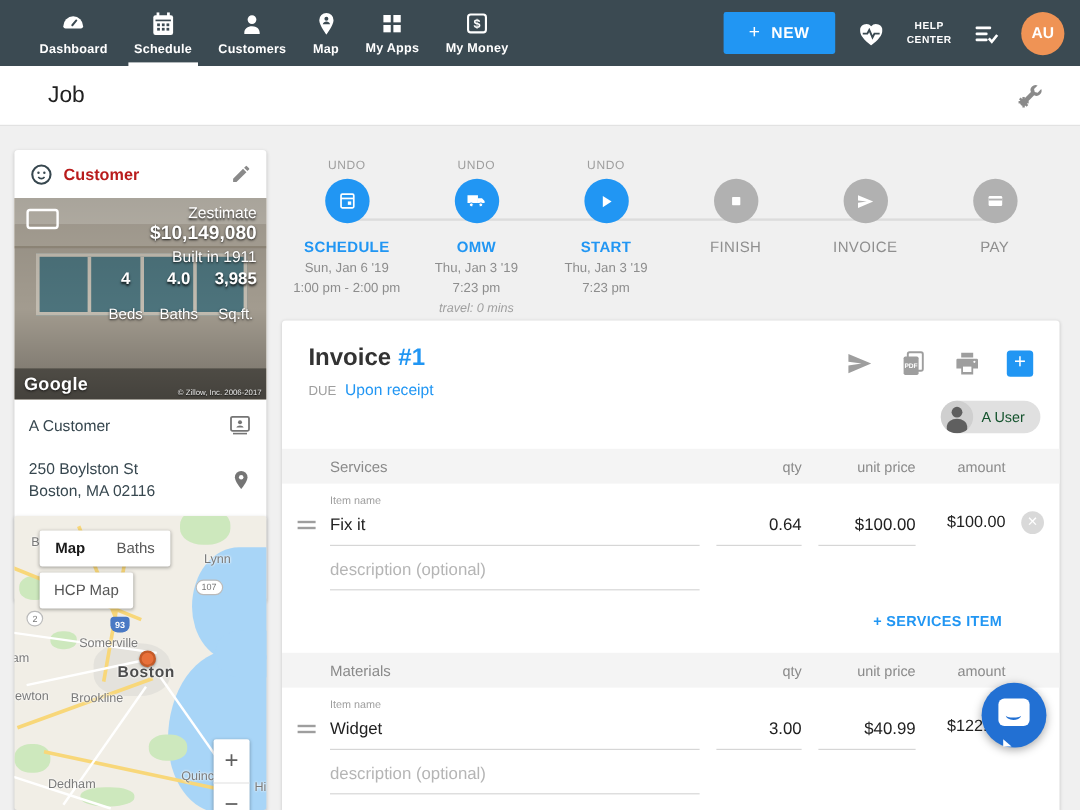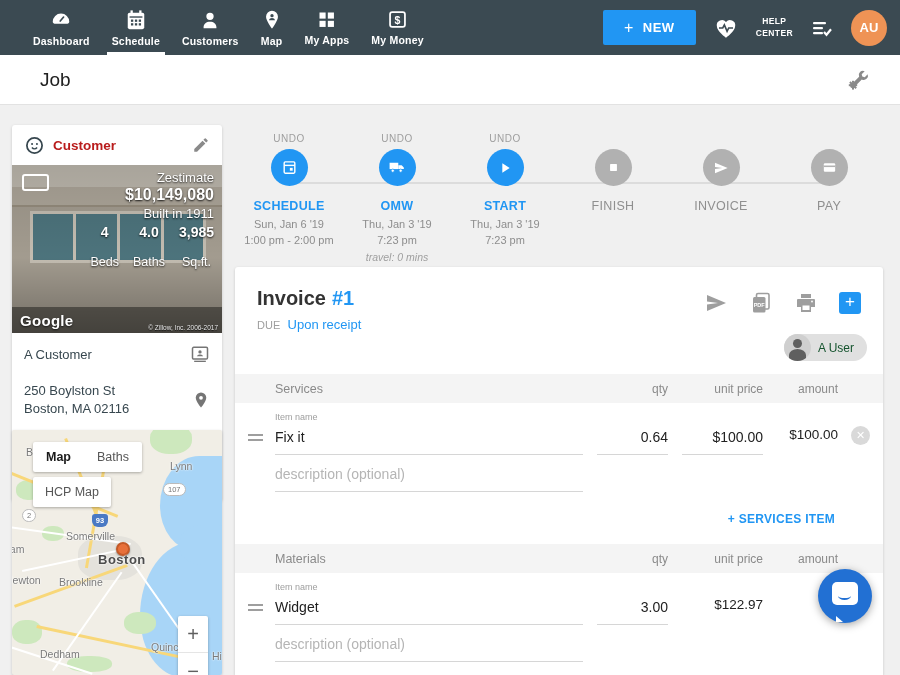--- a/index.html
+++ b/index.html
@@ -564,20 +564,21 @@
   </div>
   <div class="grid6 item-row">
     <div class="handle-cell">
         <span class="drag-handle"></span>
       </div>
     <div class="name-cell">
       <div class="mini-label">Item name</div>
       <div class="field">Widget</div>
     </div>
     <div class="field num-field">3.00</div>
+    <div class="field num-field">$40.99</div>
     <div class="amount-cell">$122.97</div>
     <div class="del-cell"></div>
   </div>
   <div class="grid6 desc-row">
     <div></div>
     <div class="field placeholder">description (optional)</div>
     <div></div>
       <div></div>
       <div></div>
       <div></div>

